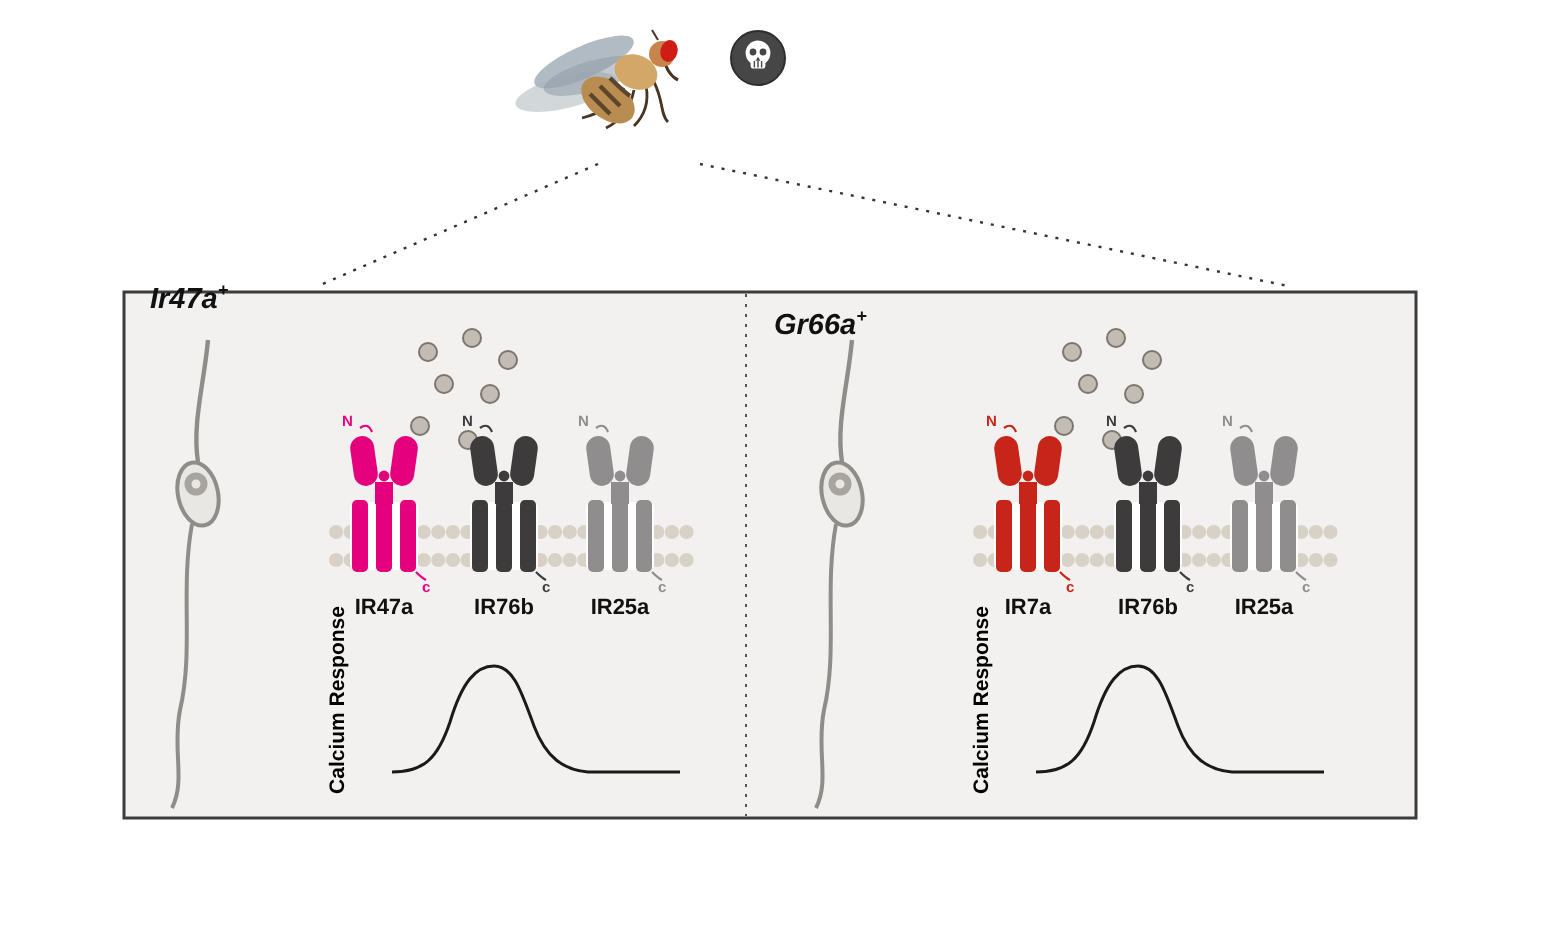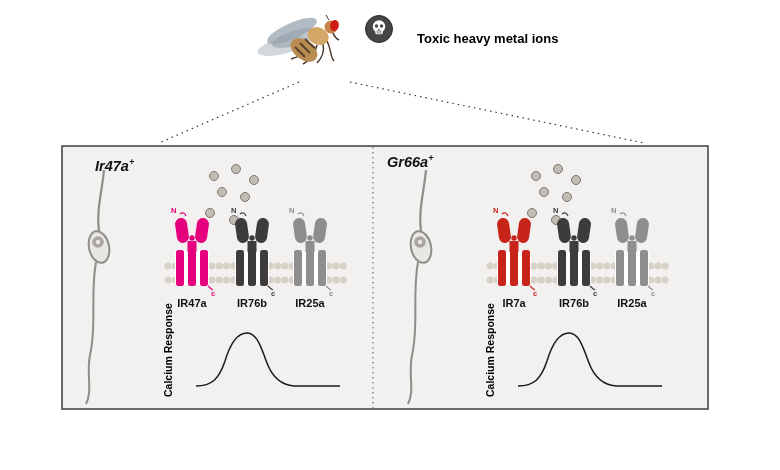--- a/index.html
+++ b/index.html
@@ -10,21 +10,21 @@
   .stage svg{position:absolute;left:0;top:0;}
   .toxin-label{
     position:absolute;left:417px;top:31px;
     font-weight:700;font-size:13px;color:#000;
   }
   .panel-title{
     position:absolute;font-style:italic;font-weight:700;
     font-size:14.5px;color:#111;
   }
   .panel-title sup{font-size:9px;}
-  .panel-title--left{left:75px;top:157px;margin-left:20px;}
+  .panel-title--left{left:75px;top:140px;}
   .panel-title--right{left:387px;top:153px;font-style:italic;}
   .receptor-name{font-family:"Liberation Sans",sans-serif;font-size:11px;font-weight:700;fill:#111;}
   .axis-label{font-family:"Liberation Sans",sans-serif;font-size:10.5px;font-weight:700;fill:#000;}
   .term-label{font-family:"Liberation Sans",sans-serif;font-size:7.5px;font-weight:700;}
 </style>
 </head>
 <body>
 
 <div class="stage">
 
@@ -178,19 +178,18 @@
 
     <text class="receptor-name" x="514" y="307" text-anchor="middle">IR7a</text>
     <text class="receptor-name" x="574" y="307" text-anchor="middle">IR76b</text>
     <text class="receptor-name" x="632" y="307" text-anchor="middle">IR25a</text>
 
     <text class="axis-label" x="494" y="350" text-anchor="middle" transform="rotate(-90 494 350)">Calcium Response</text>
     <path d="M518,386 C534,386 541,379 547,361 C553,341 560,333 569,333 C579,333 583,347 589,363 C595,379 604,385 616,386 L662,386" stroke="#1a1a1a" stroke-width="1.5" fill="none"></path>
   </g>
 </svg>
 
-<div class="toxin-label">Toxic heavy metal ions</div>
 
 <div class="panel-title panel-title--left"><span>Ir47a</span><sup>+</sup></div>
 
 <div class="panel-title panel-title--right"><span>Gr66a</span><sup>+</sup></div>
 
 </div>
 
 </body></html>

